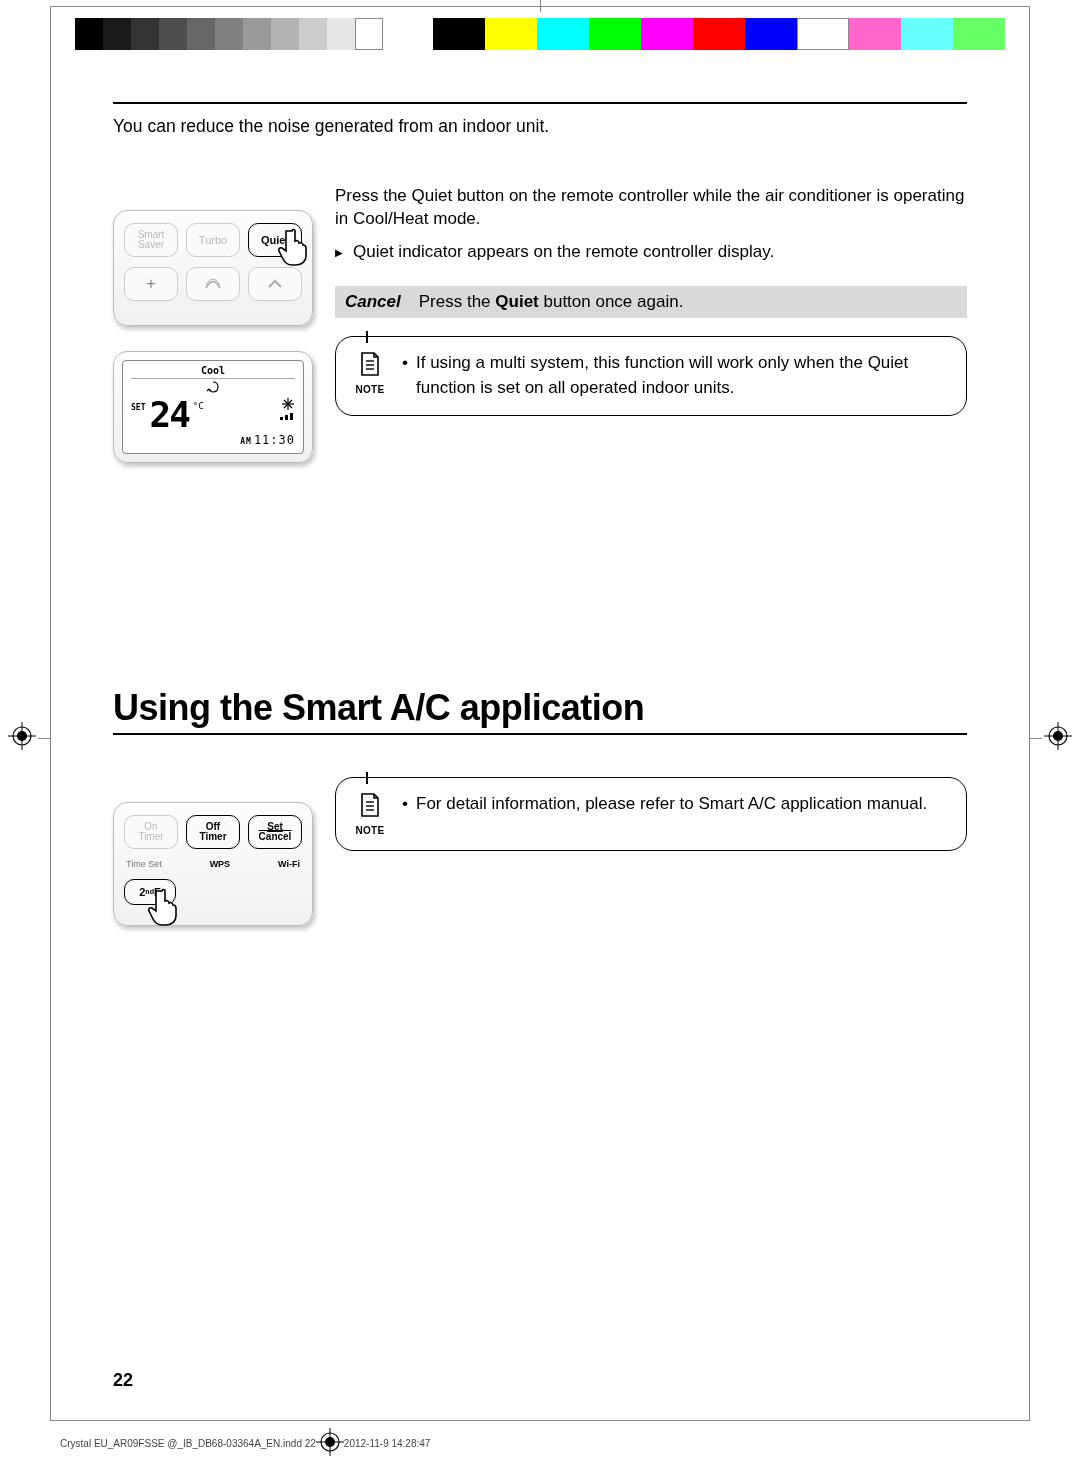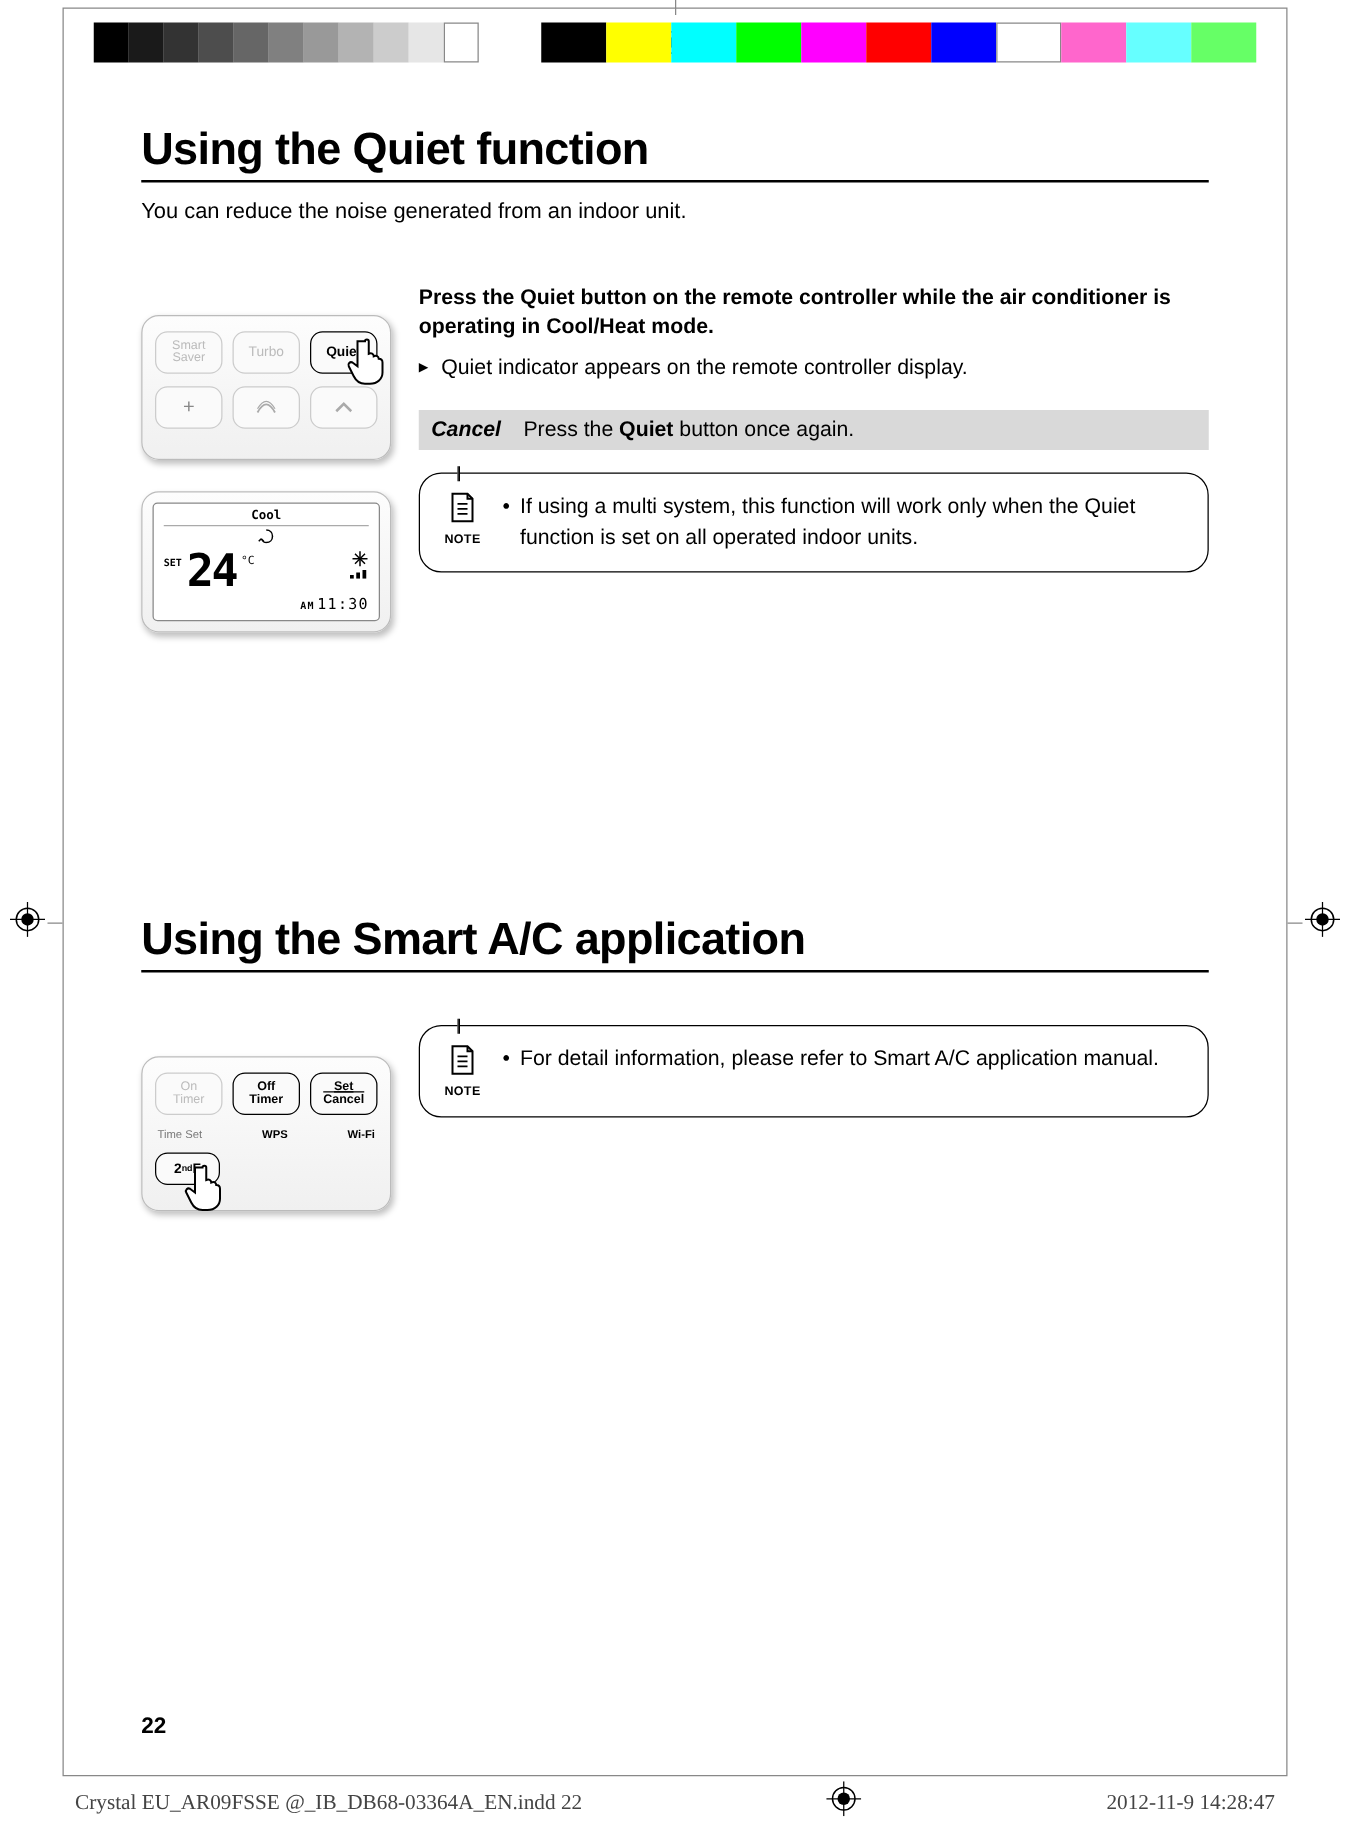--- a/index.html
+++ b/index.html
@@ -30,21 +30,21 @@
   }
   h1 { font-size: 36px; font-weight: 700; letter-spacing: -0.5px; }
   .rule { height:2px; background:#000; margin-top:4px; }
   .intro { font-size: 17.5px; margin-top: 12px; }
   .section2 { margin-top: 110px; }
   
   .row { display:flex; gap: 22px; margin-top: 48px; }
   .remote-col { width: 200px; flex: 0 0 200px; }
   .text-col { flex:1; }
   .step-head { font-size: 17px; line-height: 1.35; }
-  .step-head b { font-weight:700; }
+  .step-head b { font-weight:400; }
   .bullets { margin-top: 8px; }
   .bullets li { list-style:none; font-size:17px; line-height:1.5; padding-left:18px; position:relative; }
   .bullets li::before { content:"\25B6"; font-size:10px; position:absolute; left:0; top:6px; }
   .cancel-bar {
     margin-top: 22px;
     background: #d9d9d9;
     padding: 6px 10px;
     font-size: 17px;
     display:flex; gap: 18px;
   }
@@ -103,22 +103,22 @@
   .lcd .set { font-size:8px; font-weight:700; margin-top:6px;}
   .lcd .temp { font-family: "DSEG7", monospace; font-size:36px; font-weight:700; letter-spacing:-2px; line-height:1;}
   .lcd .deg { font-size:9px; margin-top:4px;}
   .lcd .right-ic { margin-left:auto; font-size:11px; display:flex; flex-direction:column; align-items:flex-end; gap:1px;}
   .lcd .time { text-align:right; font-size:12px; letter-spacing:1px;}
   .lcd .ampm { font-size:8px; margin-right:2px;font-weight:bold;}
   
   .pageno { position:absolute; left:113px; bottom:85px; font-size:18px; font-weight:700;}
   .footer {
     position:absolute; left:60px; right:60px; bottom:18px;
-    display:flex; justify-content:space-between; align-items:center;
-    font-size:17px; color:#444;font-family:Liberation Serif, serif;
+    display:flex; justify-content:flex-start; align-items:center;
+    font-size:10px; color:#444;
   }
   .footer .mid { flex:0 0 auto; }
   sup { font-size:0.65em; }
 </style>
 </head>
 <body>
 
 <div class="frame"></div>
 <div class="tick-t" style="left:50%; top:0;"></div>
 <div class="tick-l" style="left:38px; top:50%;"></div>
@@ -171,21 +171,20 @@
   <svg class="reg-mark" viewBox="0 0 28 28">
       <circle cx="14" cy="14" r="9" fill="none" stroke="#000" stroke-width="1.2"></circle>
       <circle cx="14" cy="14" r="5" fill="#000"></circle>
       <line x1="14" y1="0" x2="14" y2="28" stroke="#000"></line>
       <line x1="0" y1="14" x2="28" y2="14" stroke="#000"></line>
     </svg>
 </div>
 
 <div class="content">
 
-  <h1>Using the Quiet function</h1>
   <div class="rule"></div>
   <p class="intro">You can reduce the noise generated from an indoor unit.</p>
 
   <div class="row">
     <div class="remote-col">
 
       <div class="panel" style="position:relative;">
         <div class="btn-row">
           <div class="rbtn two dim">
             <span>Smart</span>

